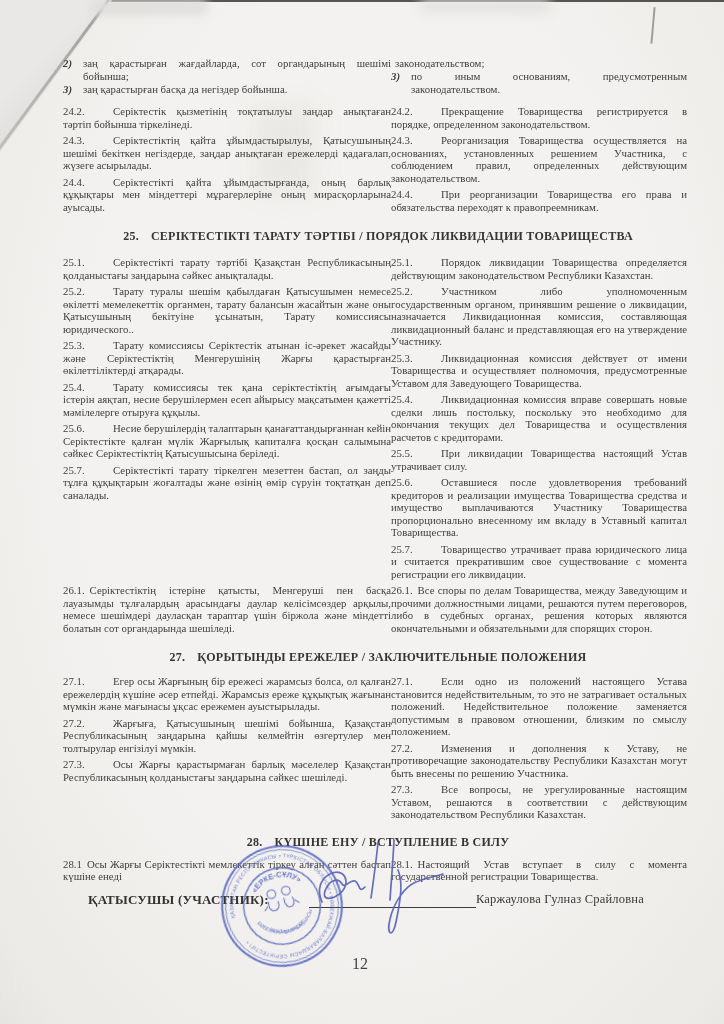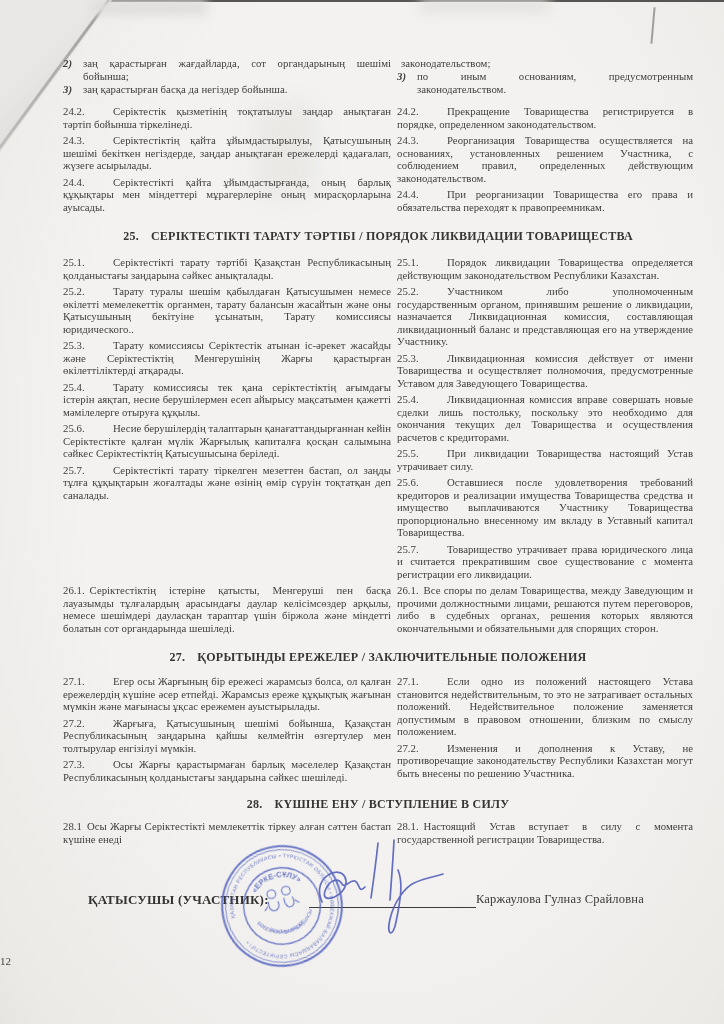--- a/index.html
+++ b/index.html
@@ -19,41 +19,41 @@
     position:absolute;top:-2px;left:112px;width:192px;height:3px;border-radius:2px;
     background:linear-gradient(90deg,#8f8e8c,#b7b6b4);
     transform-origin:0 0;transform:rotate(126.4deg);opacity:.8;filter:blur(.4px);
   }
   .smudge-a{position:absolute;left:92px;top:0;width:115px;height:15px;background:#dfdedc;filter:blur(5px);}
   .smudge-b{position:absolute;left:420px;top:0;width:130px;height:13px;background:#e3e2e0;filter:blur(6px);}
   .smudge-c{position:absolute;left:255px;top:105px;width:60px;height:90px;background:#e9e8e5;filter:blur(12px);}
   .pen-mark{position:absolute;left:652px;top:7px;width:2px;height:37px;background:#757472;transform:rotate(5deg);border-radius:2px;opacity:.65;filter:blur(.3px);}
 
   .content{position:absolute;left:63px;top:57px;width:630px;}
-  .cols{display:grid;grid-template-columns:328px 296px;column-gap:6px;}
+  .cols{display:grid;grid-template-columns:328px 296px;}
   .para{margin:0 0 4px;font-size:10.8px;line-height:12.5px;text-align:justify;}
   .pnum{display:inline-block;min-width:50px;}
   .pnum.tight{min-width:0;margin-right:5px;}
   .list-item{margin:0;font-size:10.8px;line-height:13px;padding-left:20px;text-indent:-20px;text-align:justify;}
   .marker{display:inline-block;width:20px;text-indent:0;font-weight:bold;font-style:italic;}
   .carry{padding-left:24px;}
   .intro-row{margin-bottom:9px;}
   .sec-head{text-align:center;font-weight:bold;font-size:12px;line-height:14px;letter-spacing:.25px;color:#363534;}
   .head-25{margin:12px 0 13px;}
   .head-26{margin:10px 0 11px;}
   .head-27{margin:12px 0 11px;}
   .head-28{margin:10px 0 9px;}
   .h-num{margin-right:12px;}
 
   .sig-label{position:absolute;left:88px;top:892px;font-weight:bold;font-size:13px;letter-spacing:.2px;color:#333332;z-index:1;}
   .sig-line{position:absolute;left:309px;top:907px;width:167px;height:1.3px;background:#3c3c3b;z-index:2;}
   .sig-name{position:absolute;left:476px;top:892px;font-weight:normal;font-size:12.5px;letter-spacing:.2px;color:#3a3938;z-index:1;}
   .sig-svg{position:absolute;left:298px;top:836px;width:200px;height:130px;z-index:3;}
   .stamp{position:absolute;left:212px;top:836px;width:140px;height:140px;transform:rotate(-14deg);opacity:.85;filter:blur(.2px);z-index:4;}
-  .page-num{position:absolute;left:0;top:955px;width:720px;font-size:11px;color:#454442;}
+  .page-num{position:absolute;left:0;top:955px;width:720px;text-align:center;font-size:16px;color:#454442;}
 </style>
 </head>
 <body>
 
 <div class="page">
   <div class="scan-top-edge"></div>
   <div class="corner-fold"></div>
   <div class="crease-line"></div>
   <div class="smudge-a"></div>
   <div class="smudge-b"></div>
@@ -119,20 +119,21 @@
     <div class="sec-head head-27"><span class="h-num">27.</span><span>ҚОРЫТЫНДЫ ЕРЕЖЕЛЕР / ЗАКЛЮЧИТЕЛЬНЫЕ ПОЛОЖЕНИЯ</span></div>
     <div class="cols">
       <div>
         <p class="para"><span class="pnum">27.1.</span><span>Егер осы Жарғының бір ережесі жарамсыз болса, ол қалған ережелердің күшіне әсер етпейді. Жарамсыз ереже құқықтық жағынан мүмкін және мағынасы ұқсас ережемен ауыстырылады.</span></p>
         <p class="para"><span class="pnum">27.2.</span><span>Жарғыға, Қатысушының шешімі бойынша, Қазақстан Республикасының заңдарына қайшы келмейтін өзгертулер мен толтырулар енгізілуі мүмкін.</span></p>
         <p class="para"><span class="pnum">27.3.</span><span>Осы Жарғы қарастырмаған барлық мәселелер Қазақстан Республикасының қолданыстағы заңдарына сәйкес шешіледі.</span></p>
       </div>
       <div>
         <p class="para"><span class="pnum">27.1.</span><span>Если одно из положений настоящего Устава становится недействительным, то это не затрагивает остальных положений. Недействительное положение заменяется допустимым в правовом отношении, близким по смыслу положением.</span></p>
         <p class="para"><span class="pnum">27.2.</span><span>Изменения и дополнения к Уставу, не противоречащие законодательству Республики Казахстан могут быть внесены по решению Участника.</span></p>
+        <p class="para"><span class="pnum">27.3.</span><span>Все вопросы, не урегулированные настоящим Уставом, решаются в соответствии с действующим законодательством Республики Казахстан.</span></p>
       </div>
     </div>
 
     <div class="sec-head head-28"><span class="h-num">28.</span><span>КҮШІНЕ ЕНУ / ВСТУПЛЕНИЕ В СИЛУ</span></div>
     <div class="cols">
       <div>
         <p class="para"><span class="pnum tight">28.1</span><span>Осы Жарғы Серіктестікті мемлекеттік тіркеу алған сәттен бастап күшіне енеді</span></p>
       </div>
       <div>
         <p class="para"><span class="pnum tight">28.1.</span><span>Настоящий Устав вступает в силу с момента государственной регистрации Товарищества.</span></p>

